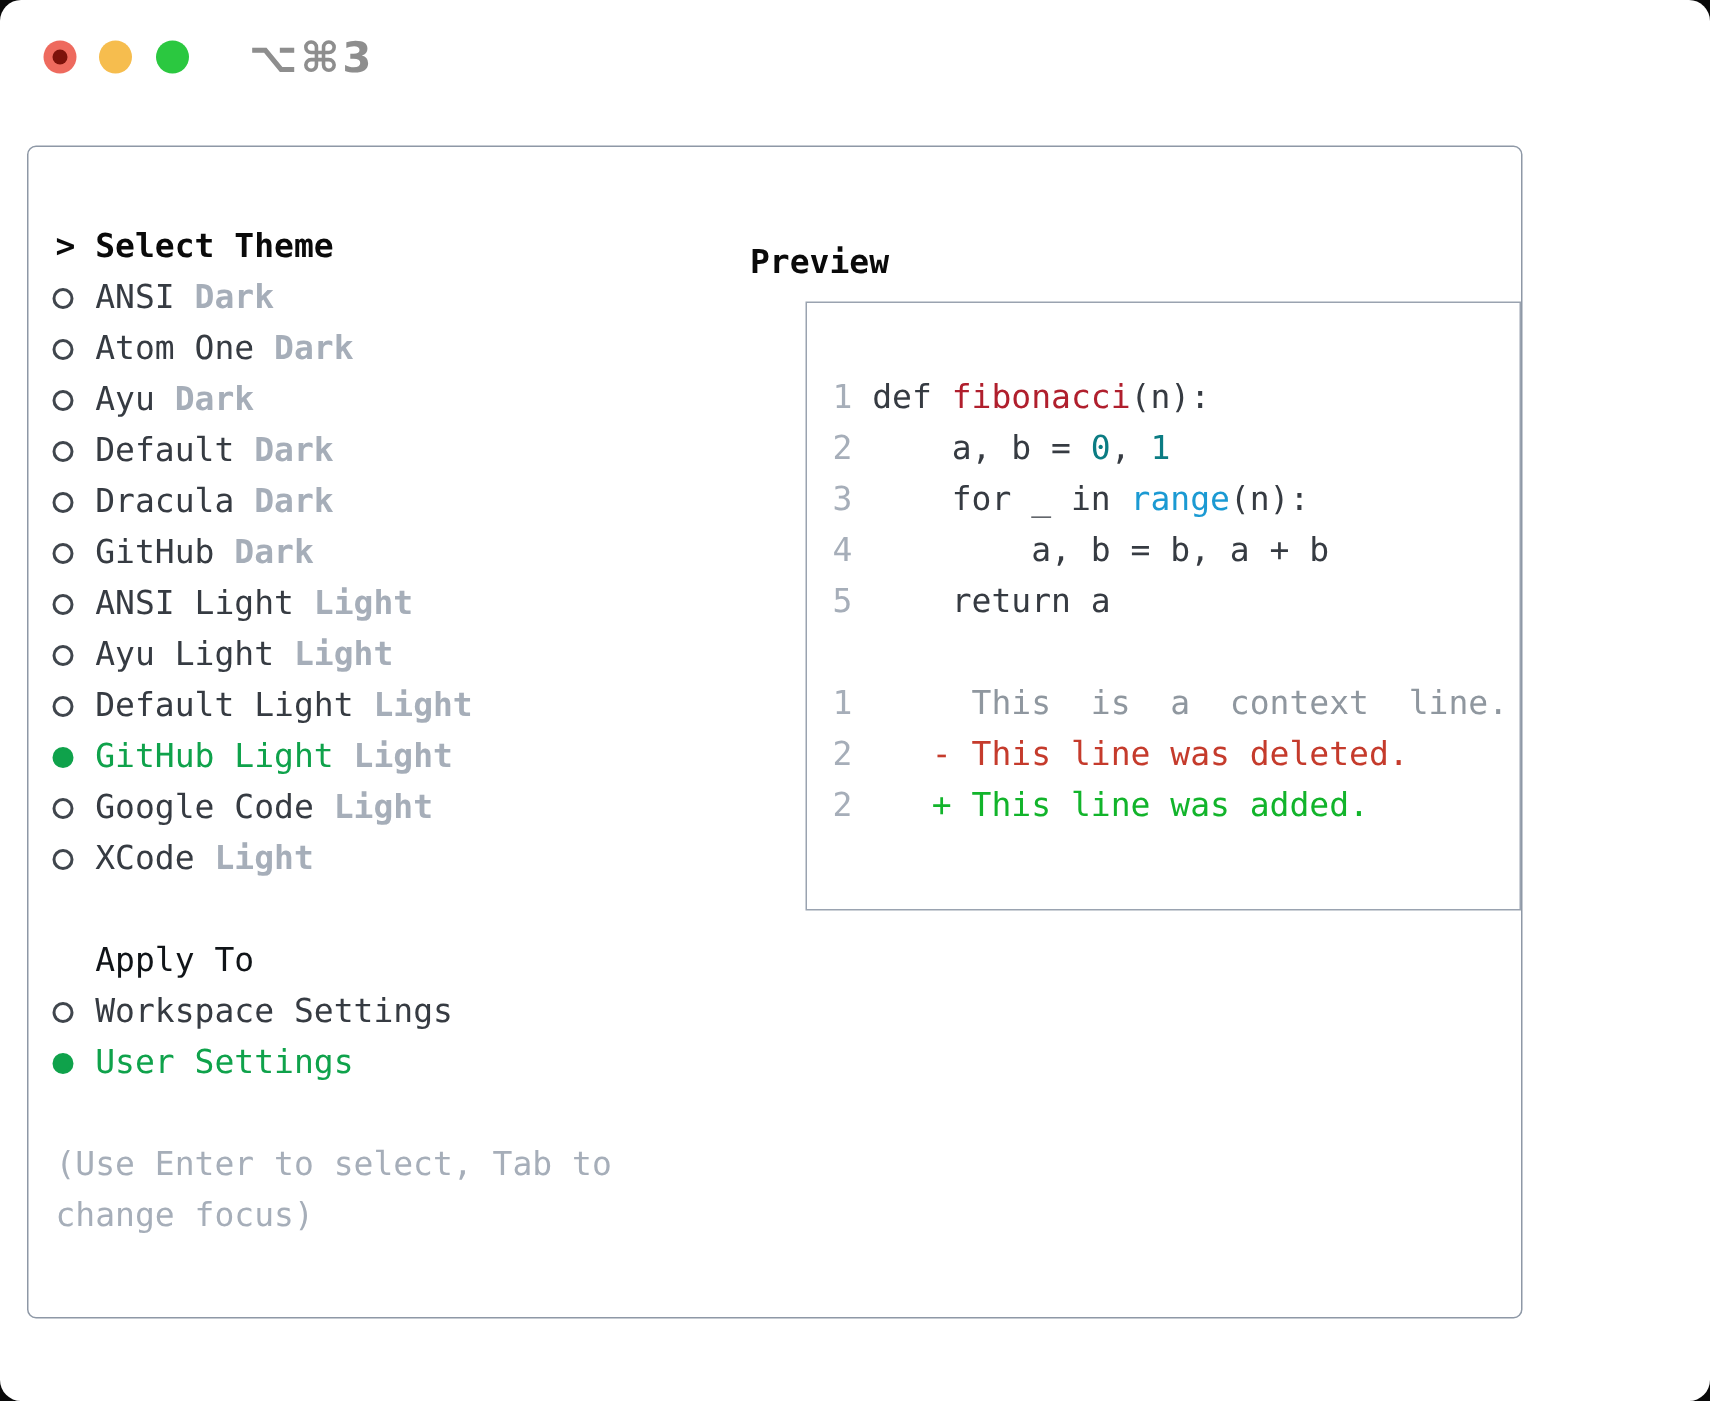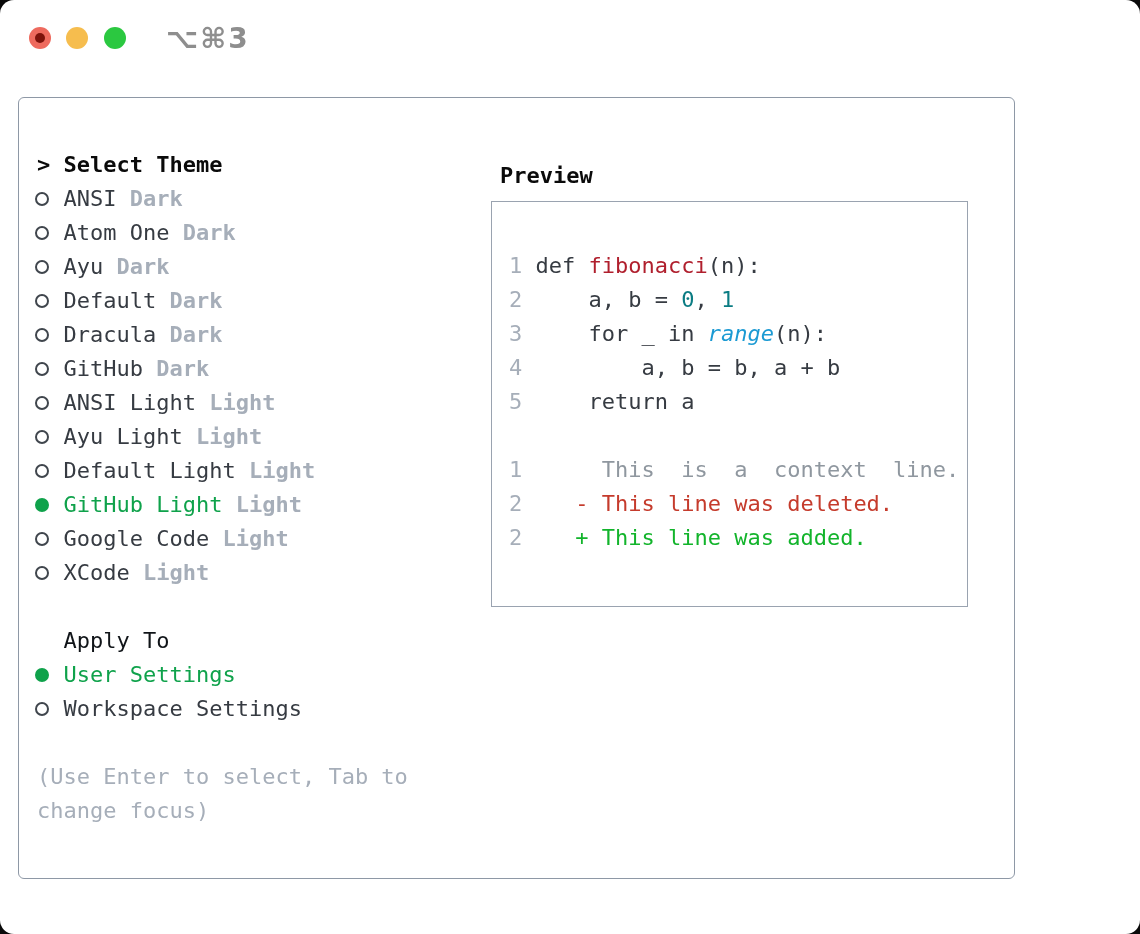--- a/index.html
+++ b/index.html
@@ -52,34 +52,34 @@
   .t-name  { color:var(--text-dark); }
   .t-sel   { color:var(--selected-green); }
   .t-suffix{ color:var(--muted-gray);font-weight:bold; }
   .help    { color:var(--muted-gray); }
   
   .preview-title {
     position:absolute; left:481px; top:61px; height:34px; line-height:34px;
     font-size:22px; font-weight:bold; color:var(--header-black);
   }
   .preview-box {
-    position:absolute; left:472px; top:103px; width:477px; height:406px;
+    position:absolute; left:518px; top:103px; width:477px; height:406px;
     border:1.5px solid var(--preview-border); box-sizing:border-box;
     background:#fff;
   }
   .code {
     position:absolute; left:17px; top:47px;
     font-size:22px; line-height:34px; white-space:pre;
   }
   .code .line { height:34px; }
   .tk-ln      { color:var(--muted-gray); }
   .tk-code    { color:var(--text-dark); }
   .tk-func    { color:var(--function-red); }
   .tk-num     { color:var(--number-teal); }
-  .tk-builtin { color:var(--builtin-blue);font-style:italic; }
+  .tk-builtin { color:var(--builtin-blue); }
   .tk-ctx     { color:var(--context-gray); }
   .tk-del     { color:var(--deleted-red); }
   .tk-add     { color:var(--added-green); }
 </style>
 </head>
 <body>
 
 <div class="window">
   <div class="titlebar">
     <span class="tl tl-red">
@@ -100,22 +100,22 @@
         <div class="row"><span class="marker"><span class="circle"></span></span><span class="t-name">Dracula</span><span class="t-suffix"> Dark</span></div>
         <div class="row"><span class="marker"><span class="circle"></span></span><span class="t-name">GitHub</span><span class="t-suffix"> Dark</span></div>
         <div class="row"><span class="marker"><span class="circle"></span></span><span class="t-name">ANSI Light</span><span class="t-suffix"> Light</span></div>
         <div class="row"><span class="marker"><span class="circle"></span></span><span class="t-name">Ayu Light</span><span class="t-suffix"> Light</span></div>
         <div class="row"><span class="marker"><span class="circle"></span></span><span class="t-name">Default Light</span><span class="t-suffix"> Light</span></div>
         <div class="row"><span class="marker"><span class="circle sel"></span></span><span class="t-sel">GitHub Light</span><span class="t-suffix"> Light</span></div>
         <div class="row"><span class="marker"><span class="circle"></span></span><span class="t-name">Google Code</span><span class="t-suffix"> Light</span></div>
         <div class="row"><span class="marker"><span class="circle"></span></span><span class="t-name">XCode</span><span class="t-suffix"> Light</span></div>
         <div class="row"></div>
         <div class="row"><span class="marker"></span><span class="subhdr">Apply To</span></div>
+        <div class="row"><span class="marker"><span class="circle"></span></span><span class="t-name">Workspace Settings</span></div>
         <div class="row"><span class="marker"><span class="circle sel"></span></span><span class="t-sel">User Settings</span></div>
-        <div class="row"><span class="marker"><span class="circle"></span></span><span class="t-name">Workspace Settings</span></div>
         <div class="row"></div>
         <div class="row help">(Use Enter to select, Tab to</div>
         <div class="row help">change focus)</div>
       </div>
 
     <div class="preview-title">Preview</div>
     <div class="preview-box">
       <div class="code" id="preview-code"><div class="line"><span class="tk-ln">1</span><span class="tk-code"> def </span><span class="tk-func">fibonacci</span><span class="tk-code">(n):</span></div><div class="line"><span class="tk-ln">2</span><span class="tk-code">     a, b = </span><span class="tk-num">0</span><span class="tk-code">, </span><span class="tk-num">1</span></div><div class="line"><span class="tk-ln">3</span><span class="tk-code">     for _ in </span><span class="tk-builtin">range</span><span class="tk-code">(n):</span></div><div class="line"><span class="tk-ln">4</span><span class="tk-code">         a, b = b, a + b</span></div><div class="line"><span class="tk-ln">5</span><span class="tk-code">     return a</span></div><div class="line"></div><div class="line"><span class="tk-ln">1</span><span class="tk-ctx">      This  is  a  context  line.</span></div><div class="line"><span class="tk-ln">2</span><span class="tk-del">    - This line was deleted.</span></div><div class="line"><span class="tk-ln">2</span><span class="tk-add">    + This line was added.</span></div></div>
     </div>
   </div>

